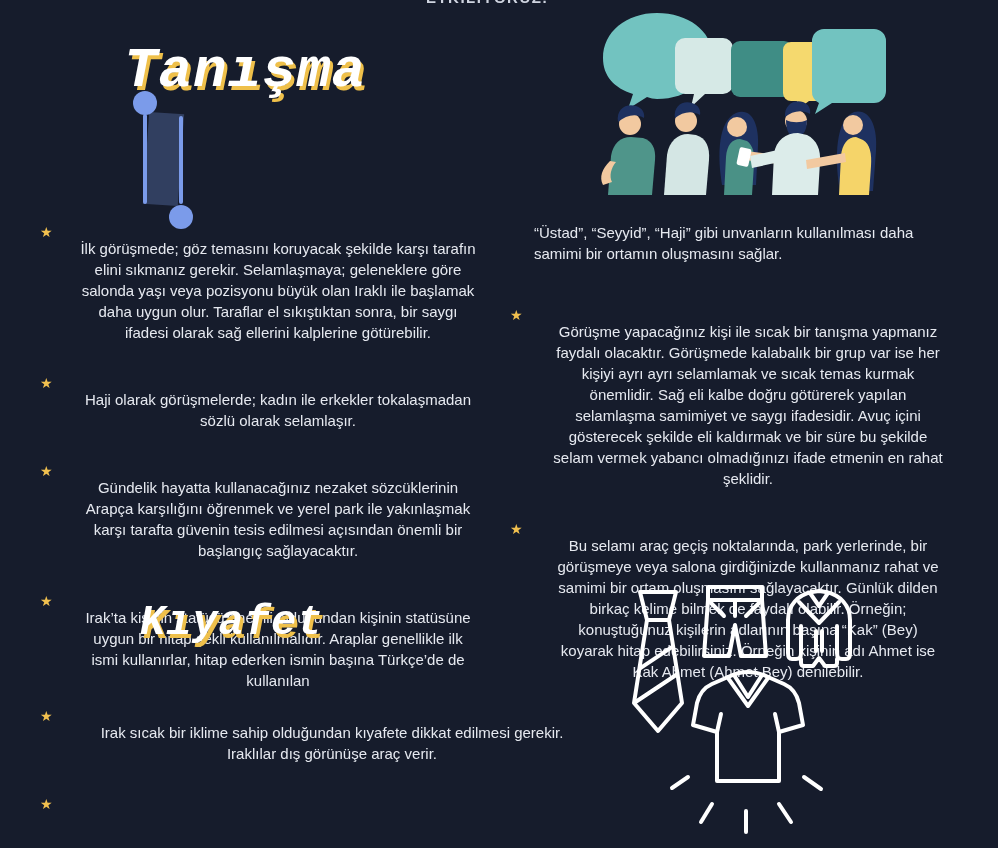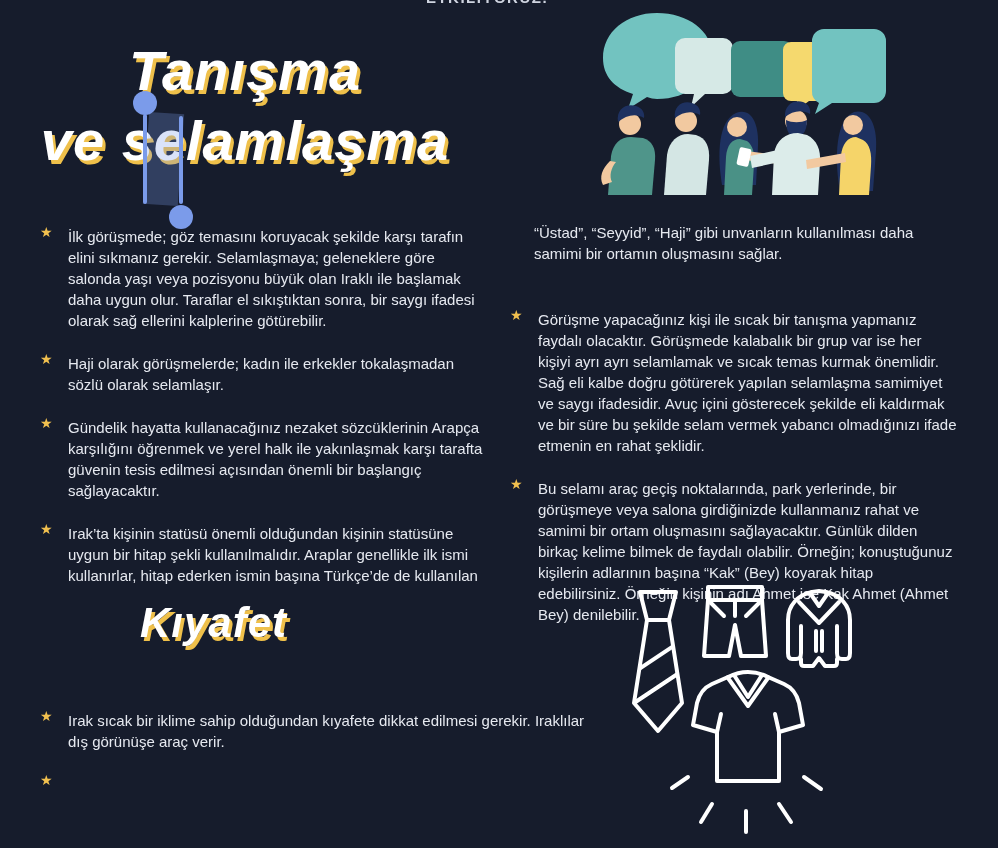--- a/index.html
+++ b/index.html
@@ -12,21 +12,21 @@
   .abs{position:absolute;}
 
   
   .top-caption{
     top:-11px;left:0;width:974px;text-align:center;
     font-size:15px;letter-spacing:1.5px;font-weight:bold;color:#cfd4e0;
   }
 
   
   .script-title{
-    font-family:Liberation Sans, sans-serif;
+    font-family:Liberation Mono, monospace;
     font-style:italic;font-weight:bold;color:#ffffff;
     text-shadow:3px 4px 0 #efc04a;
     letter-spacing:1px;
   }
   .title-greeting{top:34px;left:15px;width:460px;text-align:center;line-height:74px;font-size:56px;}
   .title-greeting .t2{margin-top:-4px;}
   .title-clothing{top:578px;left:140px;width:330px;text-align:left;font-size:42px;line-height:90px;}
 
   
   .sel-highlight{
@@ -40,21 +40,21 @@
   .sel-dot{width:24px;height:24px;border-radius:50%;background:#7b9bea;}
   .sel-dot-a{left:133px;top:91px;}
   .sel-dot-b{left:169px;top:205px;}
 
   
   .col{font-size:15px;line-height:21px;}
   .col-left{top:222px;left:40px;width:452px;}
   .col-right{top:222px;left:510px;width:452px;}
   .bullet{display:flex;margin-bottom:14px;}
   .bullet .star{flex:0 0 16px;margin-right:8px;color:#f1c04f;font-size:14px;line-height:21px;}
-  .bullet p{margin:4px;}
+  .bullet p{margin:16px;text-align:center;}
   .continuation{margin:0 0 41px 24px;}
   .col-bottom{top:706px;left:40px;width:560px;}
 
   
   .people-illustration{top:5px;left:590px;}
   .clothes-illustration{top:575px;left:600px;}
   .lineart{stroke:#ffffff;stroke-width:4;fill:none;stroke-linejoin:round;stroke-linecap:round;}
 </style>
 </head>
 <body>
@@ -94,41 +94,40 @@
 
     <path fill="#1e3160" d="M250,186 C244,152 246,114 264,107 C280,103 288,122 286,146 L283,186 Z"></path>
     <circle cx="263" cy="120" r="10" fill="#f2c9a0"></circle>
     <path fill="#f5d469" d="M249,190 L251,151 C252,139 258,132 266,132 L273,135 C280,139 282,149 281,161 L279,190 Z"></path>
     <path fill="#f2c9a0" d="M255,148 L216,155 L217,164 L256,157 Z"></path>
   </g>
 </svg>
 
 <div class="abs script-title title-greeting">
   <div class="t1">Tanışma</div>
-  <div class="t2">ve selamlaşma</div>
 </div>
 
 <div class="abs sel-highlight"></div>
 <div class="abs sel-line sel-line-a"></div>
 <div class="abs sel-line sel-line-b"></div>
 <div class="abs sel-dot sel-dot-a"></div>
 <div class="abs sel-dot sel-dot-b"></div>
 
 <div class="abs col col-left">
   <div class="bullet">
     <span class="star">★</span>
     <p>İlk görüşmede; göz temasını koruyacak şekilde karşı tarafın elini sıkmanız gerekir. Selamlaşmaya; geleneklere göre salonda yaşı veya pozisyonu büyük olan Iraklı ile başlamak daha uygun olur. Taraflar el sıkıştıktan sonra, bir saygı ifadesi olarak sağ ellerini kalplerine götürebilir.</p>
   </div>
   <div class="bullet">
     <span class="star">★</span>
     <p>Haji olarak görüşmelerde; kadın ile erkekler tokalaşmadan sözlü olarak selamlaşır.</p>
   </div>
   <div class="bullet">
     <span class="star">★</span>
-    <p>Gündelik hayatta kullanacağınız nezaket sözcüklerinin Arapça karşılığını öğrenmek ve yerel halk ile yakınlaşmak karşı tarafta güvenin tesis edilmesi açısından önemli bir başlangıç sağlayacaktır.</p>
+    <p>Gündelik hayatta kullanacağınız nezaket sözcüklerinin Arapça karşılığını öğrenmek ve yerel park ile yakınlaşmak karşı tarafta güvenin tesis edilmesi açısından önemli bir başlangıç sağlayacaktır.</p>
   </div>
   <div class="bullet">
     <span class="star">★</span>
     <p>Irak’ta kişinin statüsü önemli olduğundan kişinin statüsüne uygun bir hitap şekli kullanılmalıdır. Araplar genellikle ilk ismi kullanırlar, hitap ederken ismin başına Türkçe’de de kullanılan</p>
   </div>
 </div>
 
 <div class="abs col col-right">
   <p class="continuation">“Üstad”, “Seyyid”, “Haji” gibi unvanların kullanılması daha samimi bir ortamın oluşmasını sağlar.</p>
   <div class="bullet">

